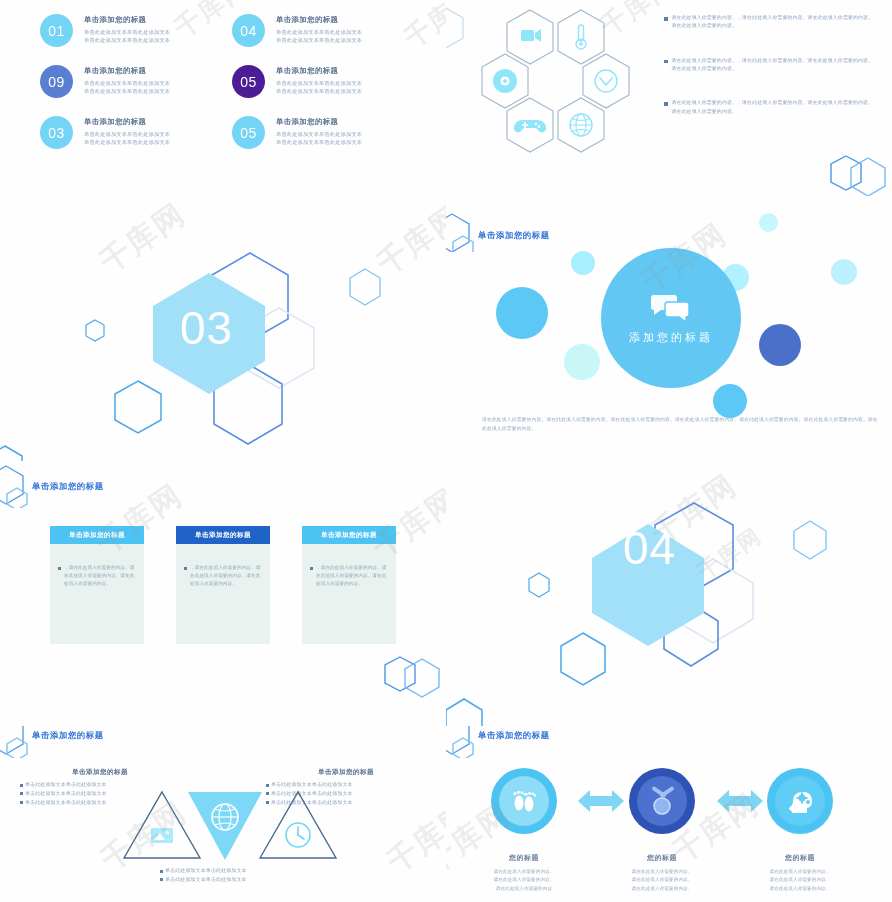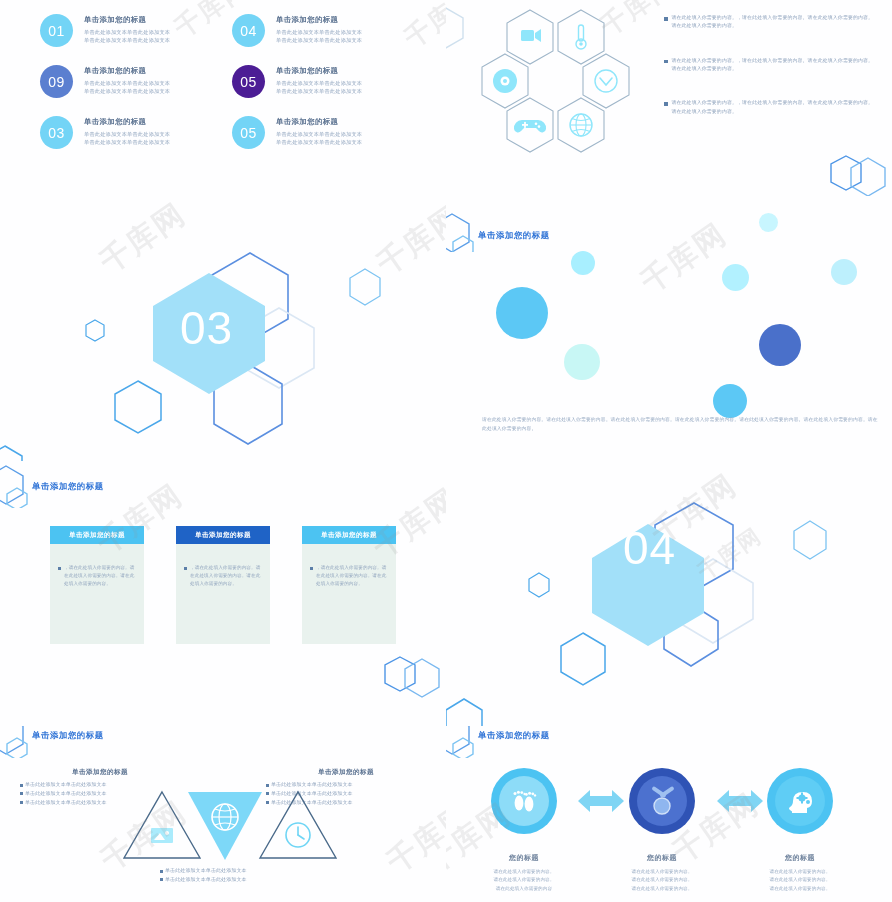--- a/index.html
+++ b/index.html
@@ -318,20 +318,27 @@
 
     <div class="circ" style="left:125px;top:55px;width:24px;height:24px;background:#a8efff;"></div>
     <div class="circ" style="left:276px;top:68px;width:27px;height:27px;background:#b2f1ff;"></div>
     <div class="circ" style="left:313px;top:17px;width:19px;height:19px;background:#c8f6ff;"></div>
     <div class="circ" style="left:385px;top:63px;width:26px;height:26px;background:#bdf0fd;"></div>
     <div class="circ" style="left:50px;top:91px;width:52px;height:52px;background:#5cc8f5;"></div>
     <div class="circ" style="left:118px;top:148px;width:36px;height:36px;background:#c8f7f5;"></div>
     <div class="circ" style="left:313px;top:128px;width:42px;height:42px;background:#4a70ca;"></div>
     <div class="circ" style="left:267px;top:188px;width:34px;height:34px;background:#5cc8f5;"></div>
 
+    <div class="main-circ" style="left:155px;top:52px;width:140px;height:140px;">
+      <svg width="40" height="30">
+        <path d="M3 3 h20 a3 3 0 0 1 3 3 v9 a3 3 0 0 1 -3 3 h-13 l-7 5 v-5 h0 a3 3 0 0 1 -3 -3 v-9 a3 3 0 0 1 3 -3 z" fill="#ffffff" opacity=".95"></path>
+        <path d="M17 10 h18 a3 3 0 0 1 3 3 v9 a3 3 0 0 1 -3 3 h0 v5 l-7 -5 h-11 a3 3 0 0 1 -3 -3 v-9 a3 3 0 0 1 3 -3 z" fill="#ffffff" stroke="#62c7f3" stroke-width="1.4"></path>
+      </svg>
+      <div class="ctitle">添加您的标题</div>
+    </div>
 
     <div class="p4-foot">请在此处填入你需要的内容。请在此处填入你需要的内容。请在此处填入你需要的内容。请在此处填入你需要的内容。请在此处填入你需要的内容。请在此处填入你需要的内容。请在此处填入你需要的内容。</div>
     <div class="wm" style="left:190px;top:42px;">千库网</div>
   </div>
 
   <div class="panel p5 sep-b sep-r">
     <div class="sec-head" style="left:2px;top:8px;">
       <div class="hx">
         <svg width="42" height="44" style="position:absolute;left:-10px;top:-5px;">
           <polygon points="14,2 31,12 31,30 14,40 -3,30 -3,12" fill="none" stroke="#5b9ee8" stroke-width="1.4"></polygon>

